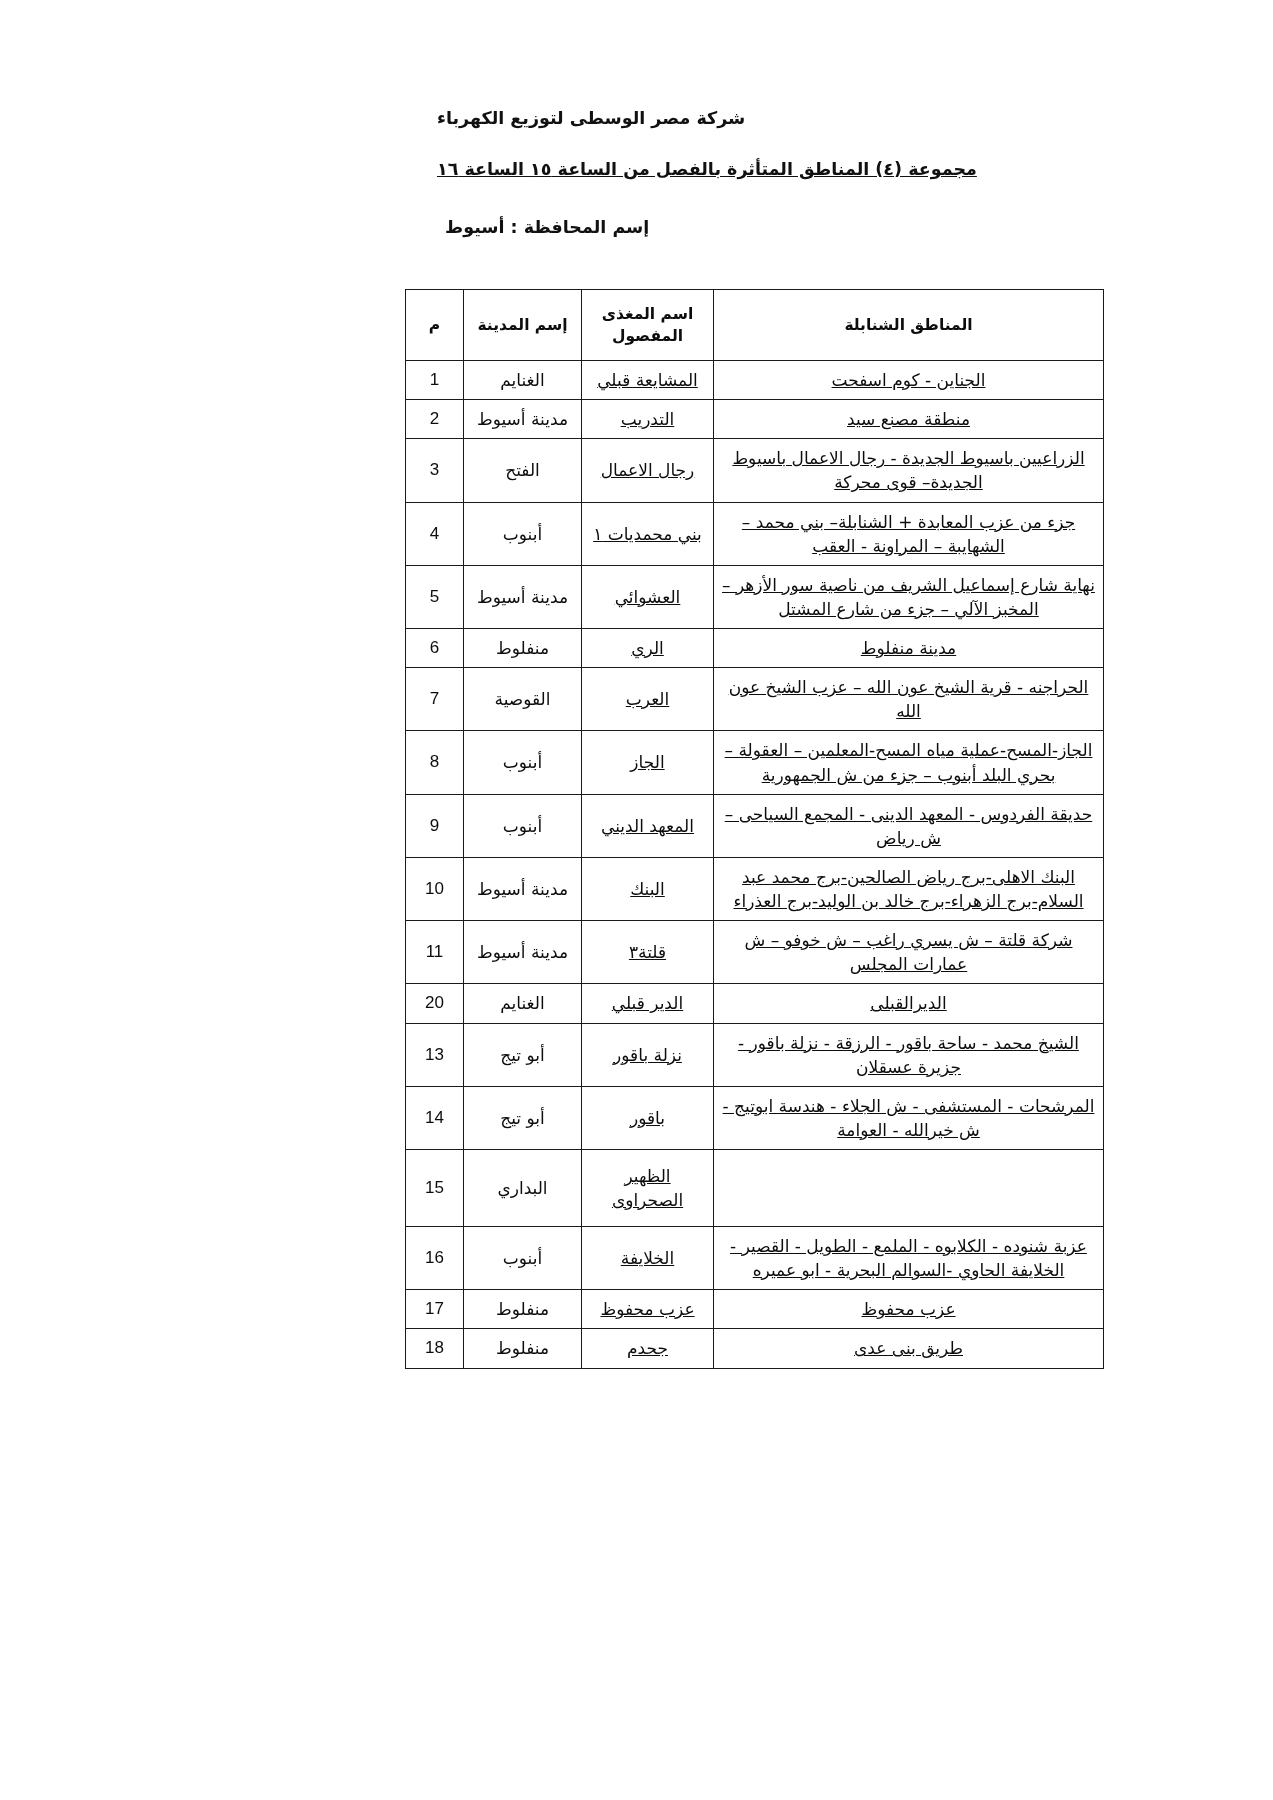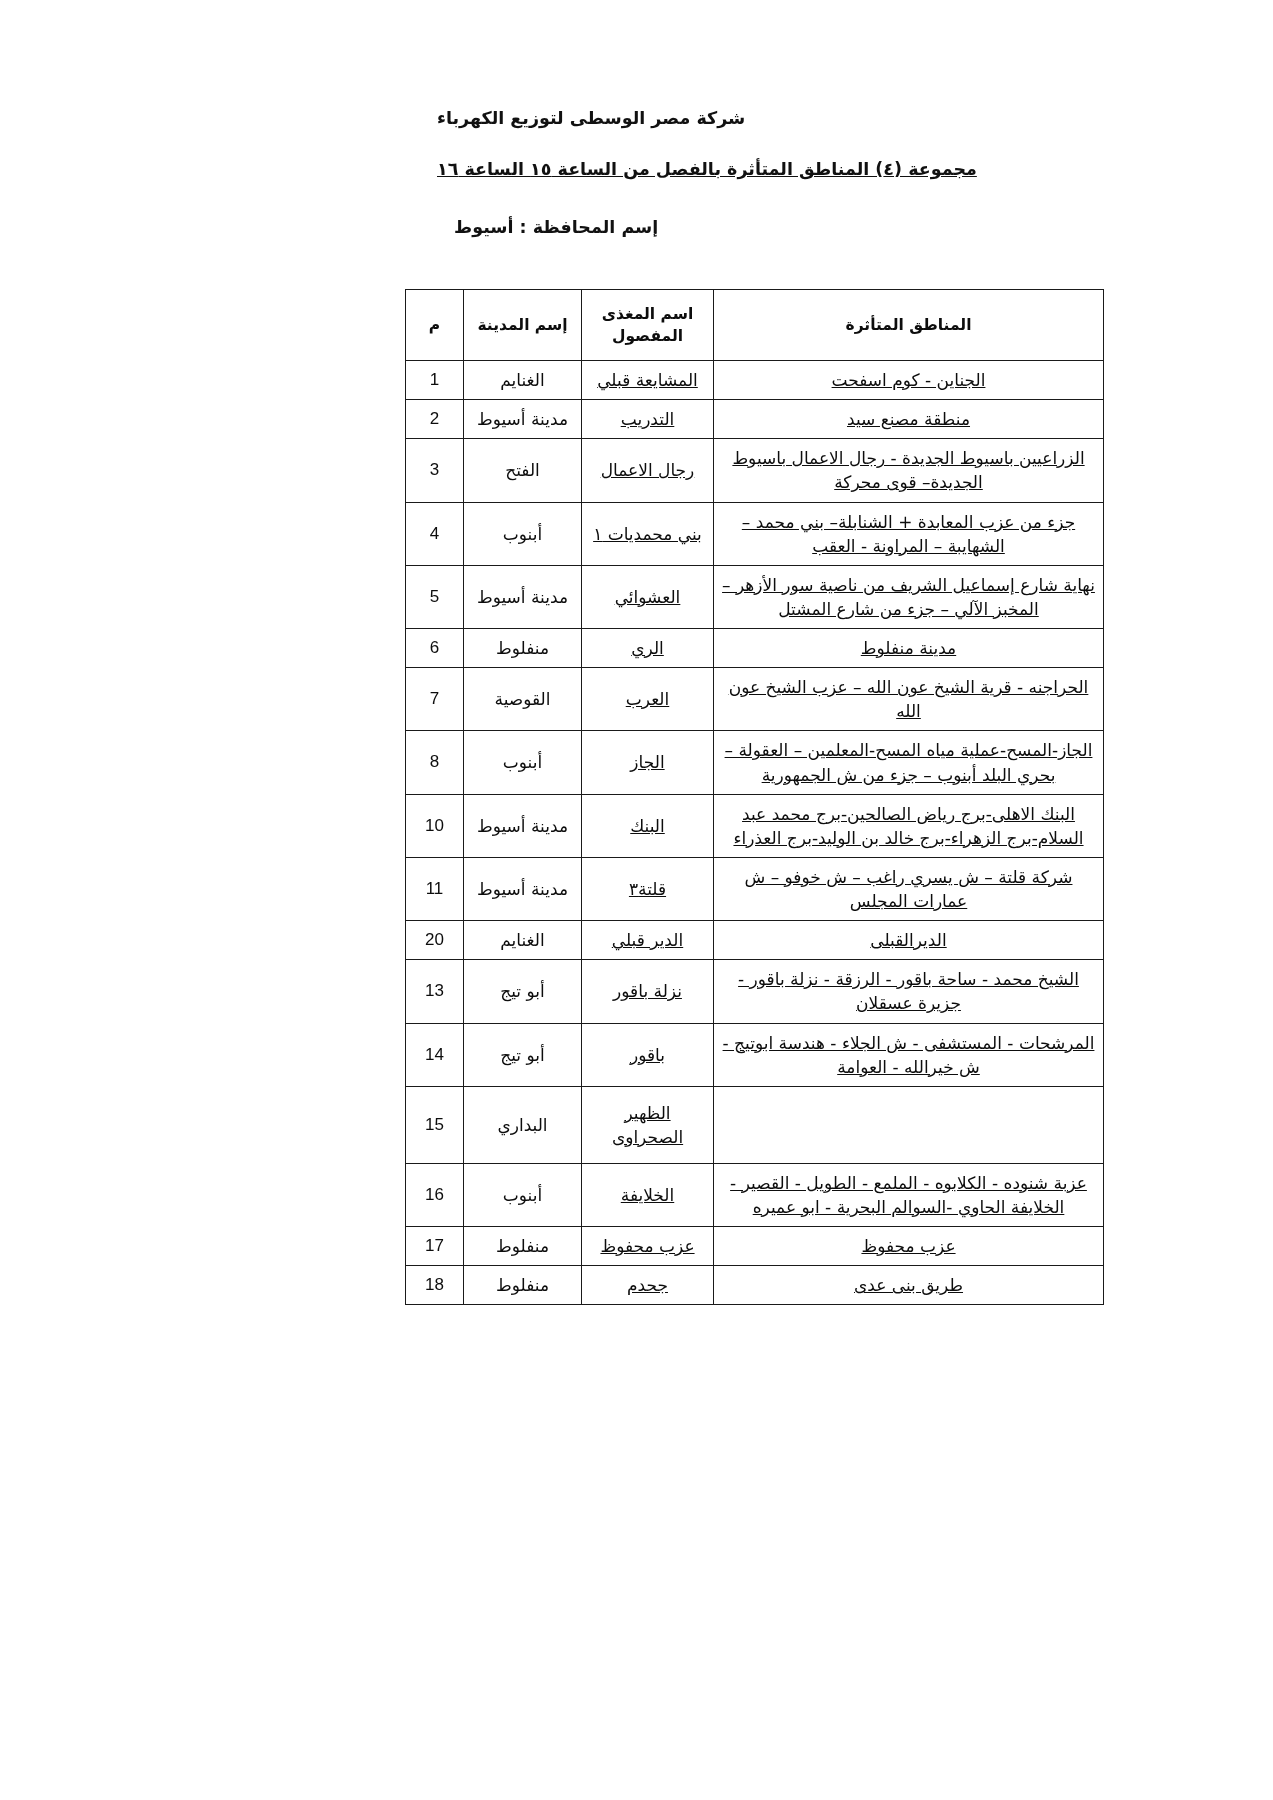--- a/index.html
+++ b/index.html
@@ -42,21 +42,21 @@
     letter-spacing: 0;
     margin: 0 0 31px 0;
   }
   .group-line {
     font-size: 17.5px;
     margin: 0 0 38px 0;
     text-decoration: underline;
   }
   .gov-line {
     font-size: 17.5px;
-    margin: 0 0 0 17px;
+    margin: 0 0 0 8px;
   }
 
   
   .table-wrap {
     margin: 52px auto 0 auto;
     width: 698px;
     padding: 0;
   }
   table.outage {
     border-collapse: collapse;
@@ -117,21 +117,21 @@
   <div class="table-wrap">
     <table class="outage">
       <colgroup>
         <col class="c-areas">
         <col class="c-feed">
         <col class="c-city">
         <col class="c-num">
       </colgroup>
       <thead>
         <tr>
-          <th>المناطق المتأثرة</th>
+          <th>المناطق الشنابلة</th>
           <th>اسم المغذى المفصول</th>
           <th>إسم المدينة</th>
           <th>م</th>
         </tr>
       </thead>
       <tbody id="table-body">
           <tr>
             <td class="areas-cell">الجناين - كوم اسفحت</td>
             <td class="feed-cell">المشايعة قبلي</td>
             <td class="city-cell">الغنايم</td>
@@ -173,20 +173,26 @@
             <td class="city-cell">القوصية</td>
             <td class="col-num-cell">7</td>
           </tr>
           <tr>
             <td class="areas-cell">الجاز-المسح-عملية مياه المسح-المعلمين – العقولة – بحري البلد أبنوب – جزء من ش الجمهورية</td>
             <td class="feed-cell">الجاز</td>
             <td class="city-cell">أبنوب</td>
             <td class="col-num-cell">8</td>
           </tr>
           <tr>
+            <td class="areas-cell">حديقة الفردوس - المعهد الدينى - المجمع السياحى – ش رياض</td>
+            <td class="feed-cell">المعهد الديني</td>
+            <td class="city-cell">أبنوب</td>
+            <td class="col-num-cell">9</td>
+          </tr>
+          <tr>
             <td class="areas-cell">البنك الاهلى-برج رياض الصالحين-برج محمد عبد السلام-برج الزهراء-برج خالد بن الوليد-برج العذراء</td>
             <td class="feed-cell">البنك</td>
             <td class="city-cell">مدينة أسيوط</td>
             <td class="col-num-cell">10</td>
           </tr>
           <tr>
             <td class="areas-cell">شركة قلتة – ش يسري راغب – ش خوفو – ش عمارات المجلس</td>
             <td class="feed-cell">قلتة٣</td>
             <td class="city-cell">مدينة أسيوط</td>
             <td class="col-num-cell">11</td>

